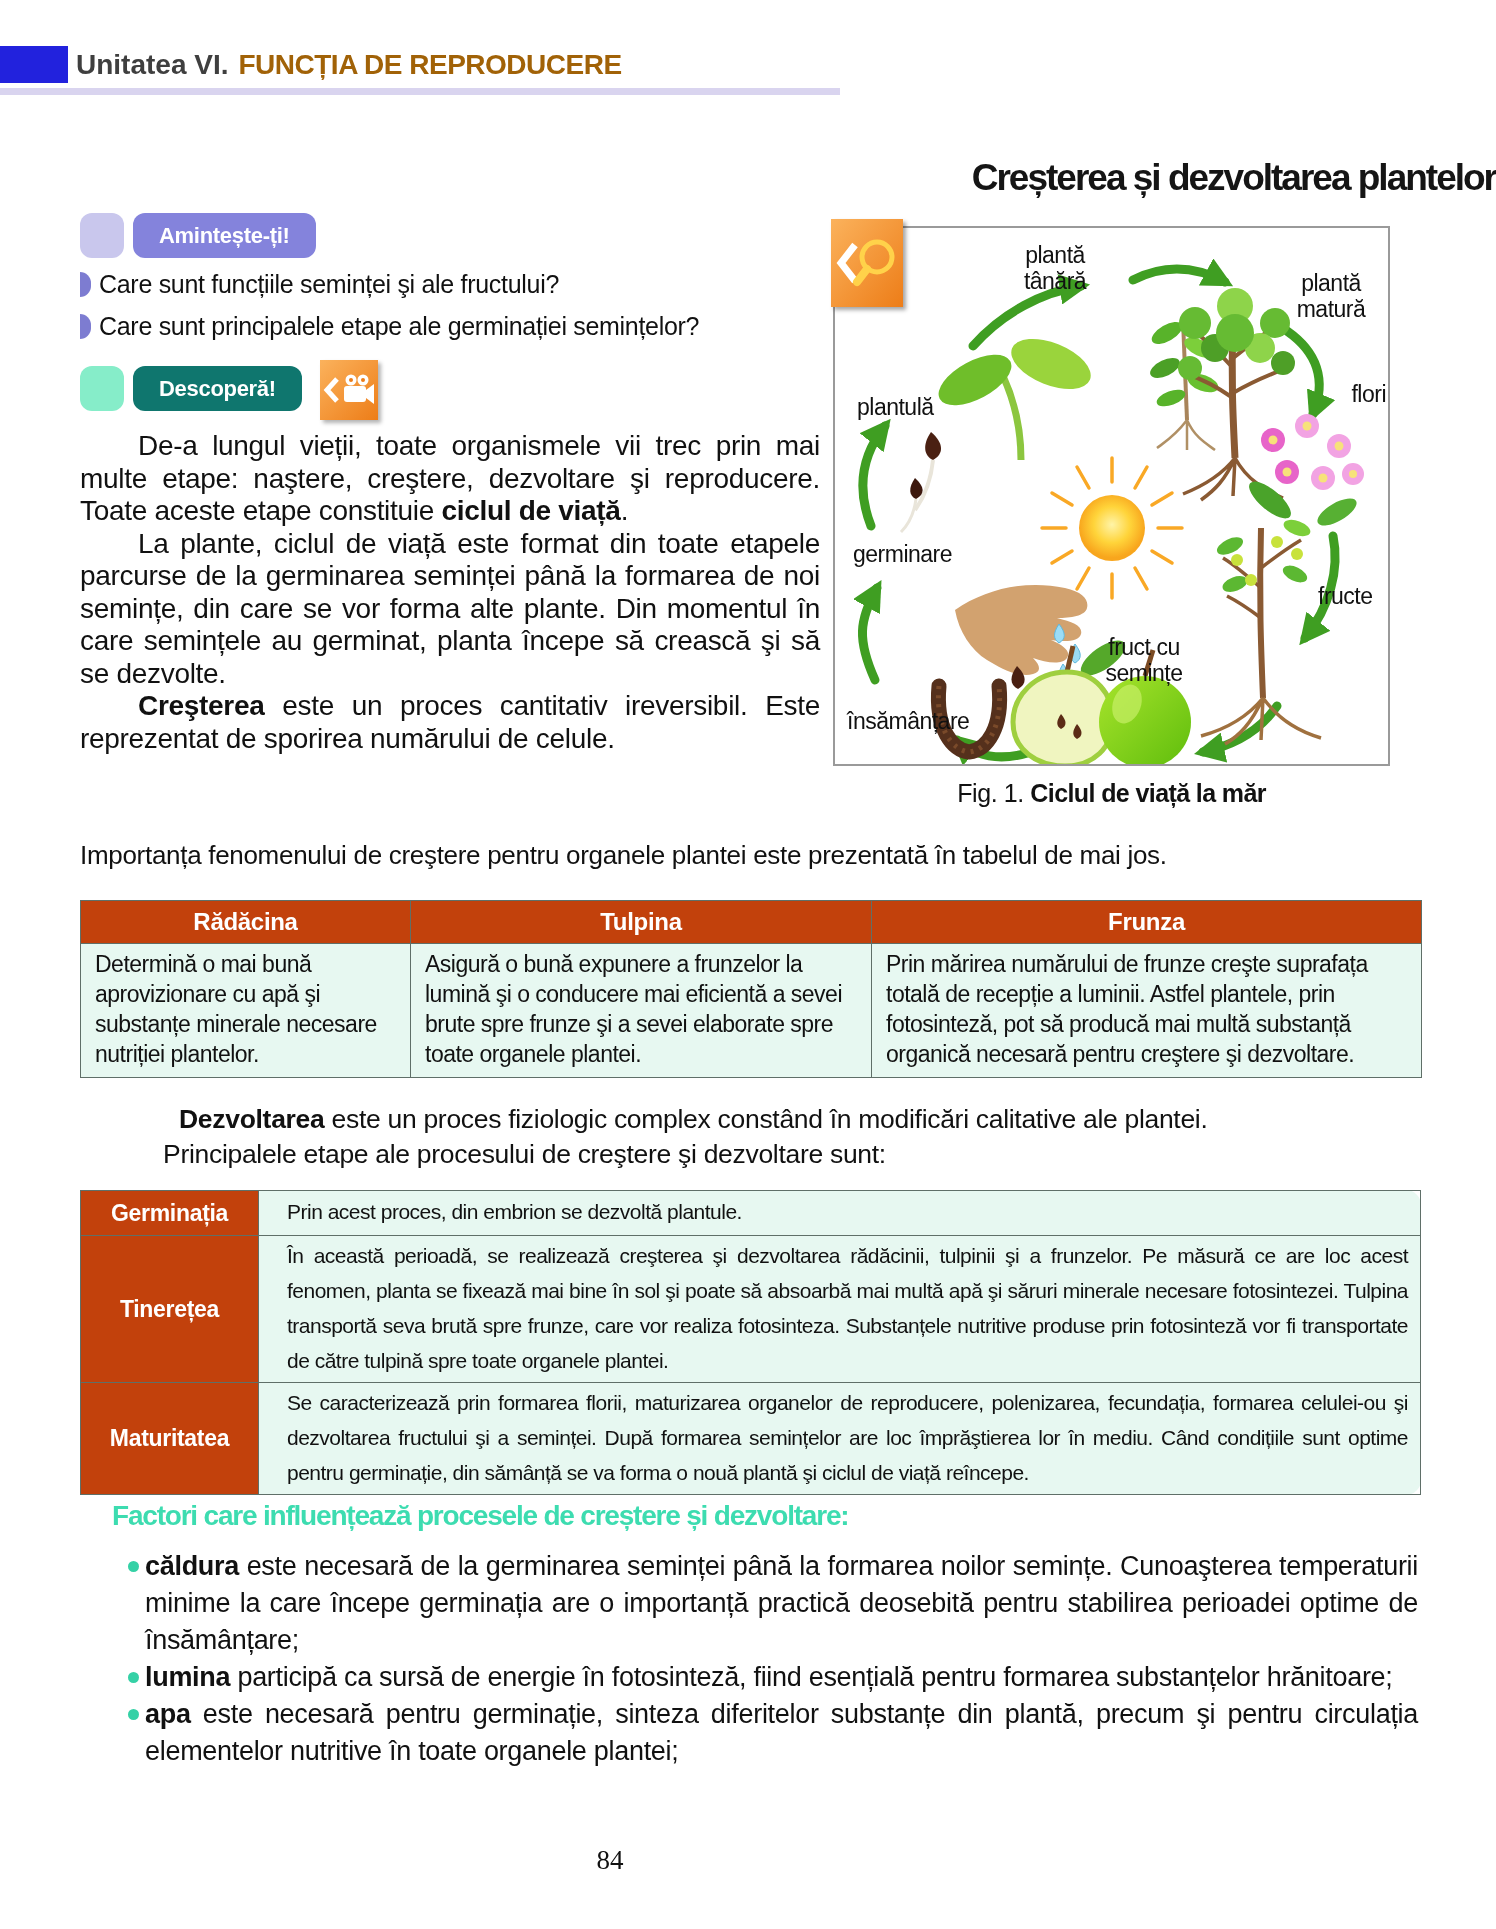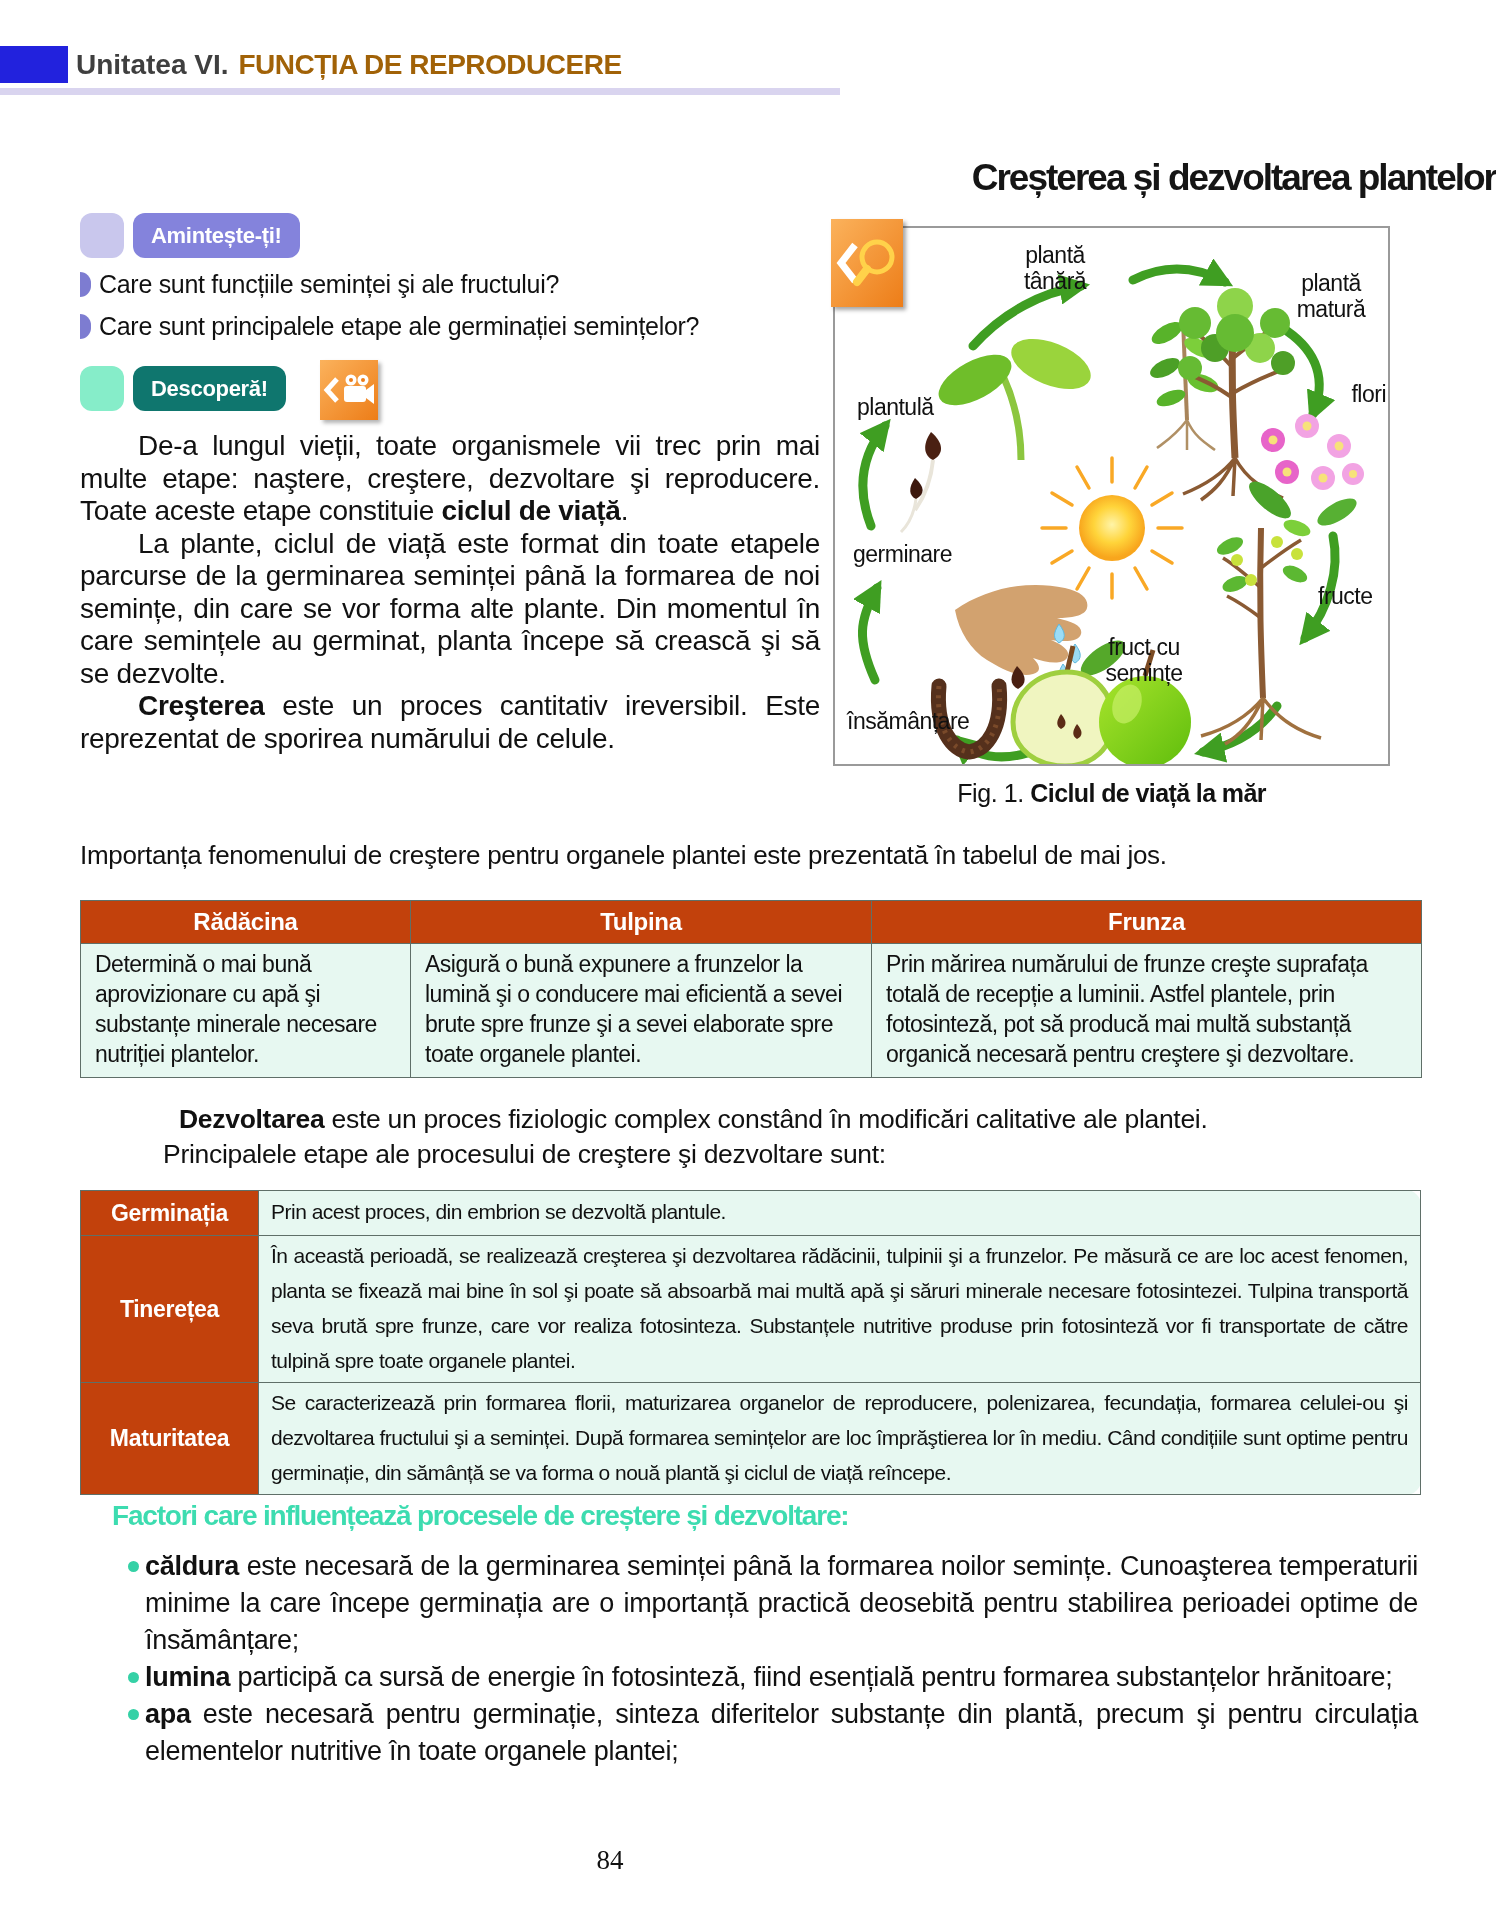--- a/index.html
+++ b/index.html
@@ -11,21 +11,21 @@
   .hdr-text{position:absolute;left:76px;top:46px;height:37px;line-height:37px;font-size:28px;font-weight:bold;white-space:nowrap;}
   .unit-label{color:#3f3f3f;margin-right:10px;}
   .unit-title{color:#a16207;letter-spacing:-0.5px;}
   .hdr-rule{position:absolute;left:0;top:88px;width:840px;height:7px;background:#d9d4ef;}
 
   .page-title{position:absolute;left:0;top:132px;width:1496px;text-align:right;
               font-size:37px;font-weight:bold;letter-spacing:-2px;color:#151515;}
 
   
   .mini-square{position:absolute;width:44px;height:45px;border-radius:12px;}
-  .pill{position:absolute;height:45px;line-height:45px;border-radius:12px;padding:0 18px;
+  .pill{position:absolute;height:45px;line-height:45px;border-radius:12px;padding:0 26px;
         color:#fff;font-weight:bold;font-size:22px;letter-spacing:-0.3px;}
   .sq-remember{left:80px;top:213px;background:#c9c7ed;}
   .pill-remember{left:133px;top:213px;background:#8483dc;}
   .sq-discover{left:80px;top:366px;background:#86edc9;}
   .pill-discover{left:133px;top:366px;background:#0f766e;}
 
   .question{position:absolute;left:80px;width:780px;padding-left:19px;font-size:25px;letter-spacing:-0.3px;}
   .q1{top:270px;} .q2{top:312px;}
   .q-marker{position:absolute;left:0;top:2px;width:11px;height:25px;border-radius:0 13px 13px 0;background:#7d7cd1;}
 
@@ -58,21 +58,21 @@
 
   
   .ttable{position:absolute;left:80px;border-collapse:collapse;table-layout:fixed;background:#e7f8f1;}
   .ttable th,.ttable td{border:1.5px solid #5f6f68;}
   .ttable th{background:#c2410c;color:#fff;text-align:center;}
   .t1{top:900px;width:1341px;}
   .t1 th{font-size:24px;height:40px;letter-spacing:-0.3px;}
   .t1 td{font-size:23px;line-height:30px;padding:5px 12px 8px 14px;vertical-align:top;letter-spacing:-0.5px;}
   .t2{top:1190px;width:1341px;border-radius:15px;}
   .t2 th{font-size:23px;width:178px;letter-spacing:-0.3px;}
-  .t2 td{font-size:21px;line-height:35px;padding:2px 12px 4px 12px;vertical-align:middle;letter-spacing:-0.5px;text-align:justify;}
+  .t2 td{font-size:21px;line-height:35px;padding:2px 12px 4px 28px;vertical-align:middle;letter-spacing:-0.5px;text-align:justify;}
   .t2 .r1 td{line-height:38px;}
 
   .development{position:absolute;left:163px;top:1102px;width:1270px;font-size:26.5px;line-height:35px;letter-spacing:-0.3px;}
   .development .dline1{text-indent:16px;}
 
   .factors-heading{position:absolute;left:112px;top:1500px;width:1340px;font-size:28px;font-weight:bold;
                    letter-spacing:-1.2px;color:#3ddcb0;}
   .factors{position:absolute;left:128px;top:1548px;width:1290px;font-size:27px;line-height:37px;
            text-align:justify;letter-spacing:-0.3px;}
   .factor-item{position:relative;padding-left:17px;}

